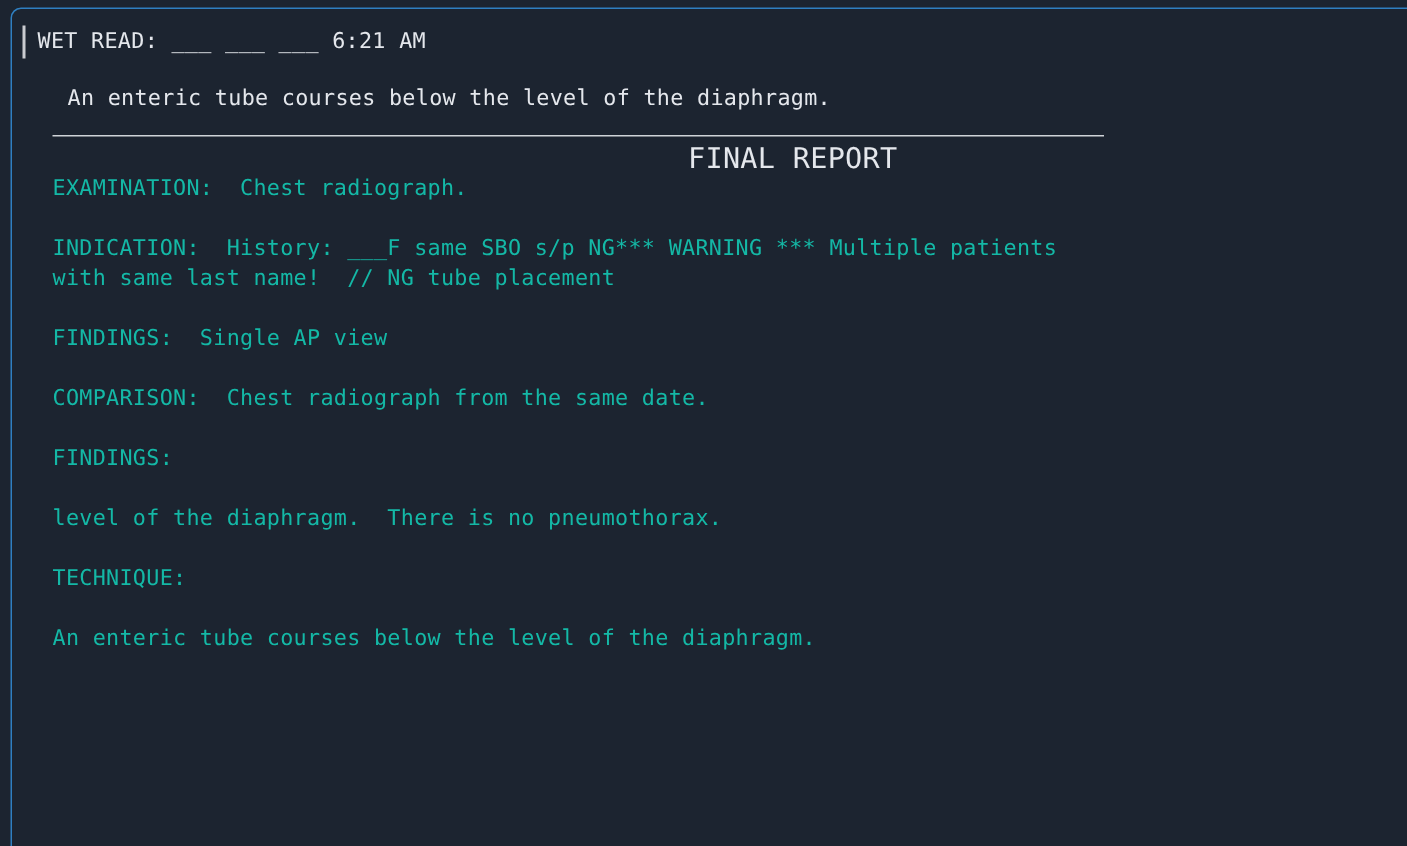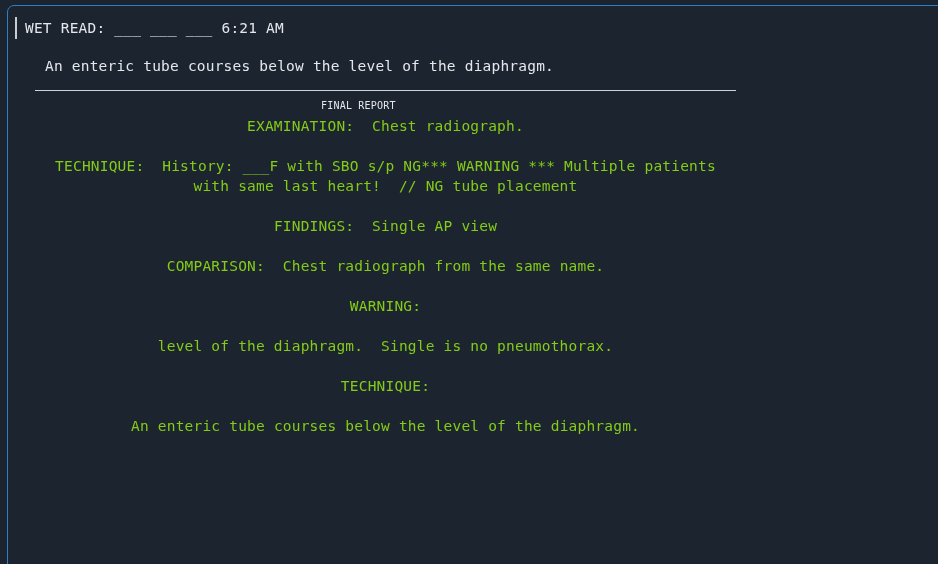--- a/index.html
+++ b/index.html
@@ -59,24 +59,23 @@
     letter-spacing: 0.2px;
     text-align: right;
   }
 
   .pre-block {
     margin: 0;
     padding: 0 0 0 27px;
     font-family: "DejaVu Sans Mono", "Liberation Mono", monospace;
     font-size: 14.5px;
     line-height: 20px;
-    color: #84cc16;
+    color: #14b8a6;
     white-space: pre;
     letter-spacing: 0.2px;
-    text-align: center;
   }
 
   .wetread-summary {
     margin: 0;
     padding: 14px 0 0 37px;
     font-family: "DejaVu Sans Mono", "Liberation Mono", monospace;
     font-size: 14.5px;
     line-height: 20px;
     color: #e4e7ec;
     white-space: pre;
@@ -88,23 +87,23 @@
     width: 701px;
     height: 1px;
     background: #cfd3d8;
     border: 0;
     padding: 0;
   }
 
   .final-report-title {
     margin: 0;
     padding: 5px 0 0 0;
-    text-align: left;
+    text-align: center;
     font-family: "DejaVu Sans Mono", "Liberation Mono", monospace;
-    font-size: 10px;
+    font-size: 19px;
     line-height: 20px;
     color: #e4e7ec;
     white-space: pre;
     letter-spacing: 0.2px;
     text-indent: 313px;
   }
 
   .section { margin: 0; }
   .spacer-line { height: 20px; }
 </style>
@@ -122,38 +121,38 @@
     <p class="wetread-summary">An enteric tube courses below the level of the diaphragm.</p>
 
     <hr class="divider">
 
     <p class="final-report-title">FINAL REPORT</p>
 
     <p class="pre-block section">EXAMINATION:  Chest radiograph.</p>
 
     <div class="spacer-line"></div>
 
-    <p class="pre-block section">TECHNIQUE:  History: ___F with SBO s/p NG*** WARNING *** Multiple patients</p>
-    <p class="pre-block section">with same last heart!  // NG tube placement</p>
+    <p class="pre-block section">INDICATION:  History: ___F same SBO s/p NG*** WARNING *** Multiple patients</p>
+    <p class="pre-block section">with same last name!  // NG tube placement</p>
 
     <div class="spacer-line"></div>
 
     <p class="pre-block section">FINDINGS:  Single AP view</p>
 
     <div class="spacer-line"></div>
 
-    <p class="pre-block section">COMPARISON:  Chest radiograph from the same name.</p>
+    <p class="pre-block section">COMPARISON:  Chest radiograph from the same date.</p>
 
     <div class="spacer-line"></div>
 
-    <p class="pre-block section">WARNING:</p>
+    <p class="pre-block section">FINDINGS:</p>
 
     <div class="spacer-line"></div>
 
-    <p class="pre-block section">level of the diaphragm.  Single is no pneumothorax.</p>
+    <p class="pre-block section">level of the diaphragm.  There is no pneumothorax.</p>
 
     <div class="spacer-line"></div>
 
     <p class="pre-block section">TECHNIQUE:</p>
 
     <div class="spacer-line"></div>
 
     <p class="pre-block section">An enteric tube courses below the level of the diaphragm.</p>
 
   </div>

